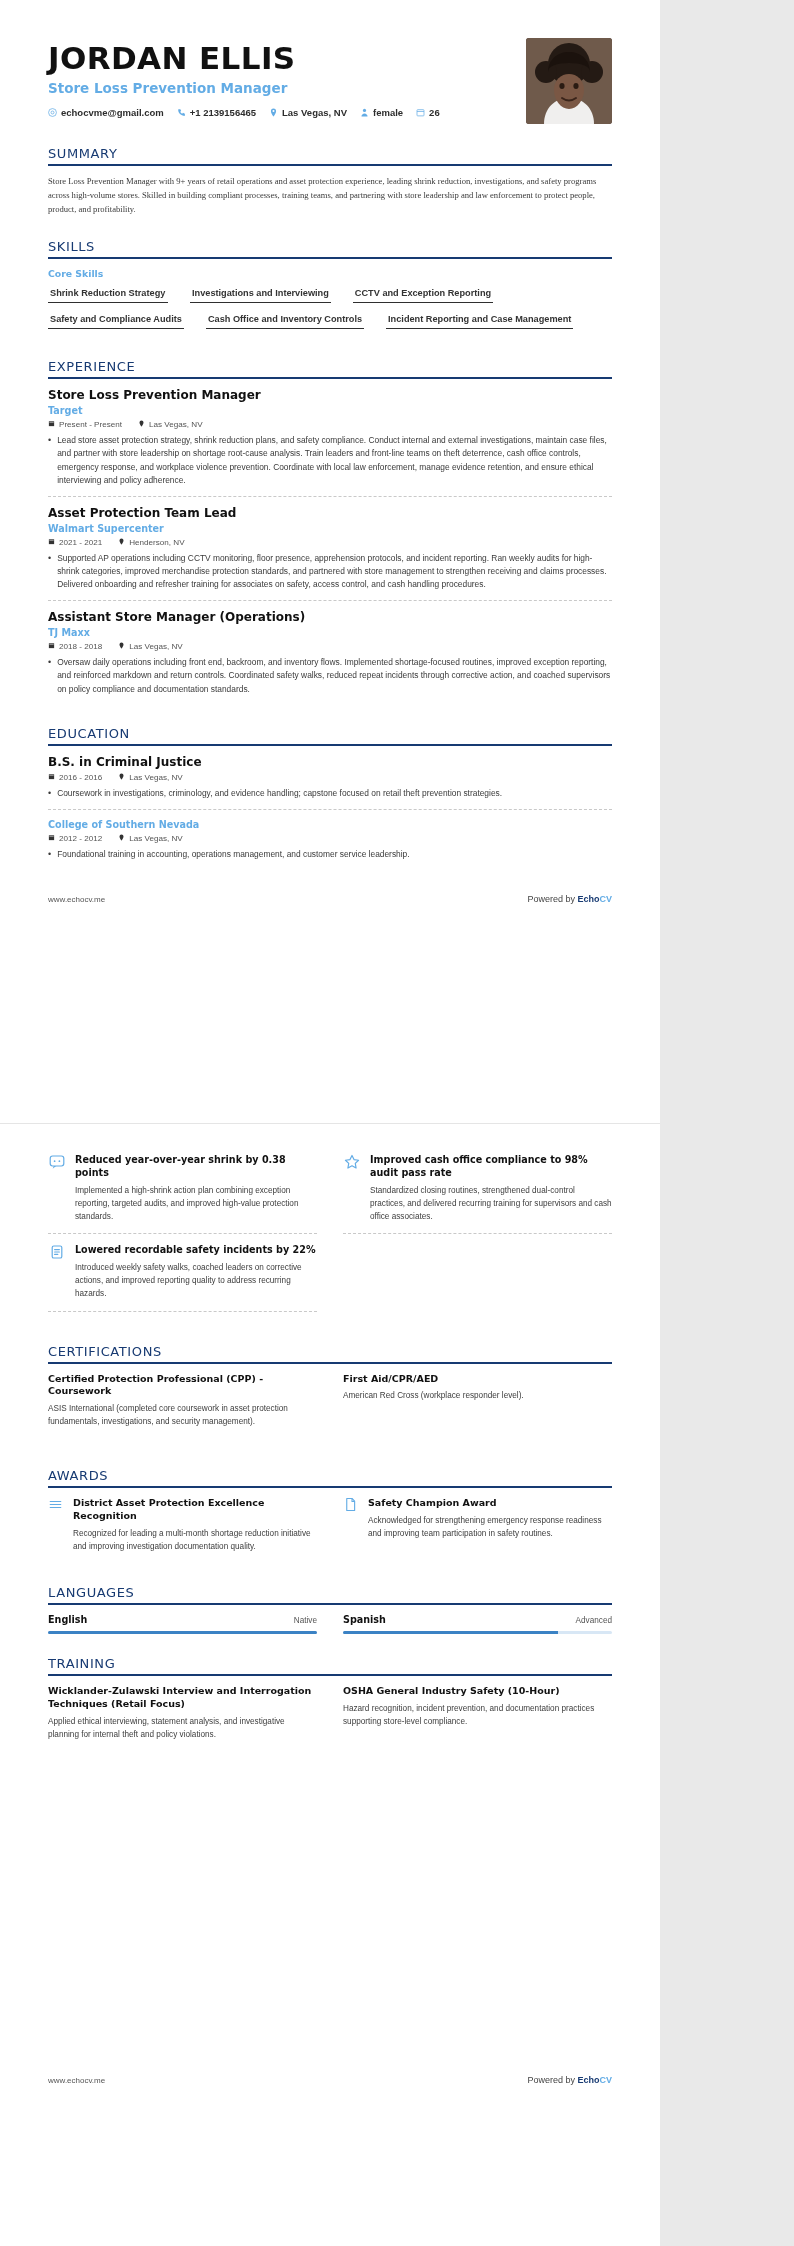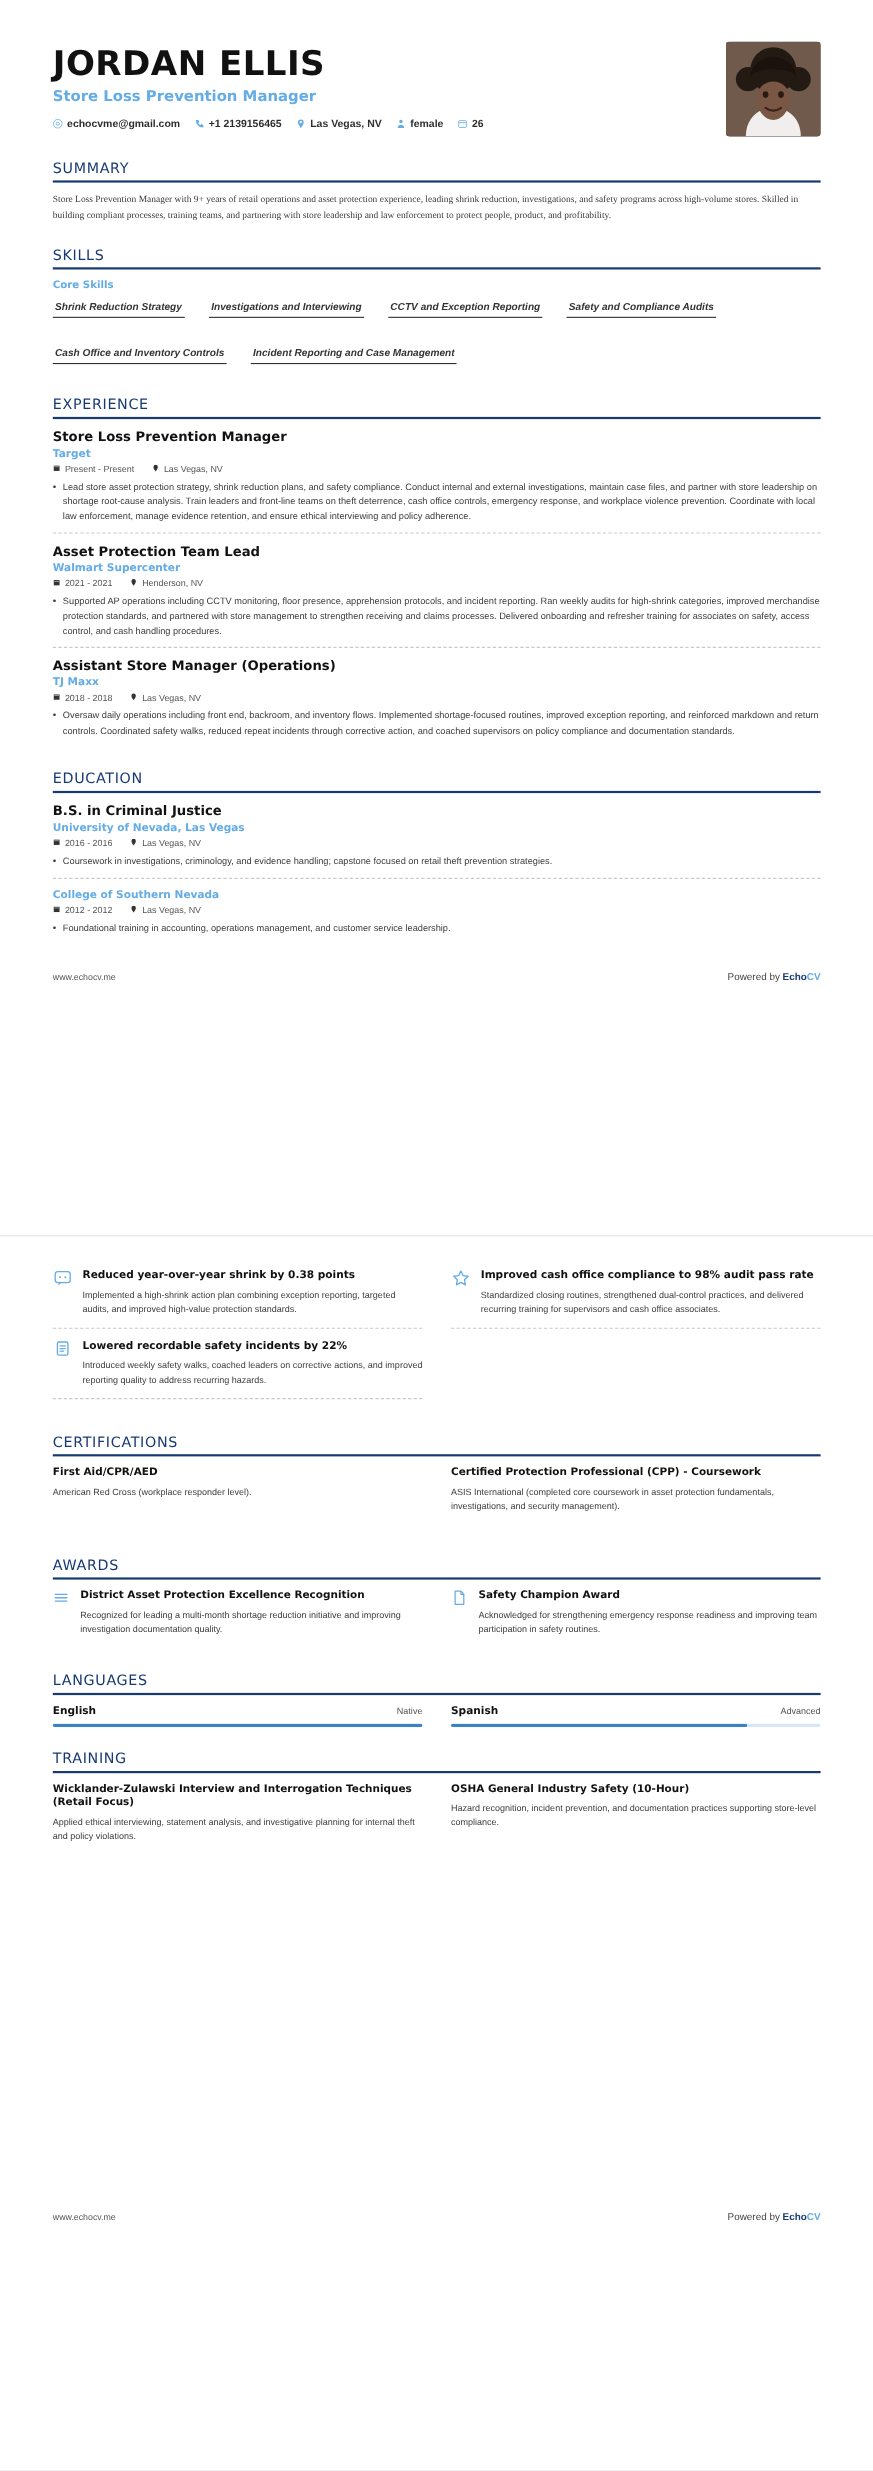--- a/index.html
+++ b/index.html
@@ -3,21 +3,21 @@
 <meta charset="utf-8">
 <style>
   * { box-sizing: border-box; margin: 0; padding: 0; }
   html, body { background: #e9e9e9; }
   body {
     font-family: "Liberation Sans", sans-serif;
     width: 794px;
     color: #2f2f2f;
   }
   .page {
-    width: 794px;
+    width: 660px;
     background: #ffffff;
     position: relative;
     padding: 0;
   }
   .page-a { min-height: 1123px; }
   .page-b { min-height: 1123px; border-top: 1px solid #e5e5e5; }
   .inner { padding: 0 48px; }
 
   
   .hdr { display: flex; justify-content: space-between; align-items: flex-start;
@@ -45,21 +45,21 @@
     font-size: 13px; font-weight: normal; color: #173a72; letter-spacing: .6px;
     font-family: "DejaVu Sans", sans-serif; padding-bottom: 3px;
   }
   .sect-rule { height: 2px; background: #173a72; width: 100%; margin-bottom: 9px; }
 
   .summary-text { font-size: 8.6px; line-height: 1.62; color: #3a3a3a; font-family: Liberation Serif, serif; }
 
   
   .skill-group { font-size: 9.3px; font-weight: bold; color: #63ace5; margin-bottom: 6px;
                  font-family: "DejaVu Sans", sans-serif; }
-  .skill-rows { display: flex; flex-wrap: wrap; gap: 16px 22px; font-style: italic; }
+  .skill-rows { display: flex; flex-wrap: wrap; gap: 0 22px; }
   .skill-pill {
     font-size: 9.2px; font-weight: bold; color: #333;
     border-bottom: 1.4px solid #2f2f2f; padding: 3px 2px 4px 2px; margin-bottom: 8px;
     min-width: 120px;
   }
 
   
   .entry { padding-bottom: 8px; margin-bottom: 9px; border-bottom: 1px dashed #c9c9c9; }
   .entry:last-child { border-bottom: none; }
   .e-title { font-size: 12px; font-weight: bold; color: #111;
@@ -301,21 +301,20 @@
         </div>
       </div>
     </div>
 
     <div class="sect">
       <div class="sect-title">EDUCATION</div>
       <div class="sect-rule"></div>
 
       <div class="entry">
         <div class="e-title">B.S. in Criminal Justice</div>
-        <div class="e-org">University of Nevada, Las Vegas</div>
         <div class="e-meta">
           <span class="m">
             <span class="mi">
               <svg width="7" height="7" viewBox="0 0 16 16">
                   <rect x="2" y="3" width="12" height="11" fill="currentColor"></rect>
                   <rect x="3" y="5" width="10" height="1" fill="#fff"></rect>
                 </svg>
             </span>
             <span>2016 - 2016</span>
           </span>
@@ -422,26 +421,26 @@
           </div>
         </div>
       </div>
     </div>
 
     <div class="sect">
       <div class="sect-title">CERTIFICATIONS</div>
       <div class="sect-rule"></div>
       <div class="two-col">
         <div class="col-item">
+          <div class="ci-title">Certified Protection Professional (CPP) - Coursework</div>
+          <div class="ci-desc">ASIS International (completed core coursework in asset protection fundamentals, investigations, and security management).</div>
+        </div>
+        <div class="col-item">
           <div class="ci-title">First Aid/CPR/AED</div>
           <div class="ci-desc">American Red Cross (workplace responder level).</div>
-        </div>
-        <div class="col-item">
-          <div class="ci-title">Certified Protection Professional (CPP) - Coursework</div>
-          <div class="ci-desc">ASIS International (completed core coursework in asset protection fundamentals, investigations, and security management).</div>
         </div>
       </div>
     </div>
 
     <div class="sect">
       <div class="sect-title">AWARDS</div>
       <div class="sect-rule"></div>
       <div class="two-col">
         <div class="aw-item">
           <div class="aw-ic">

